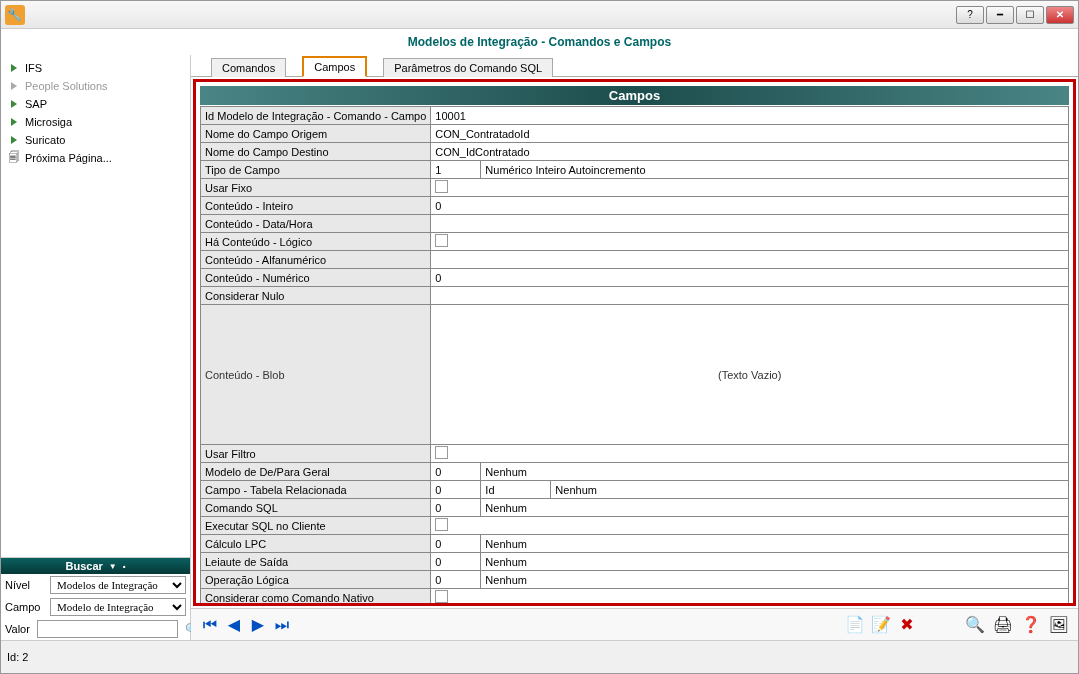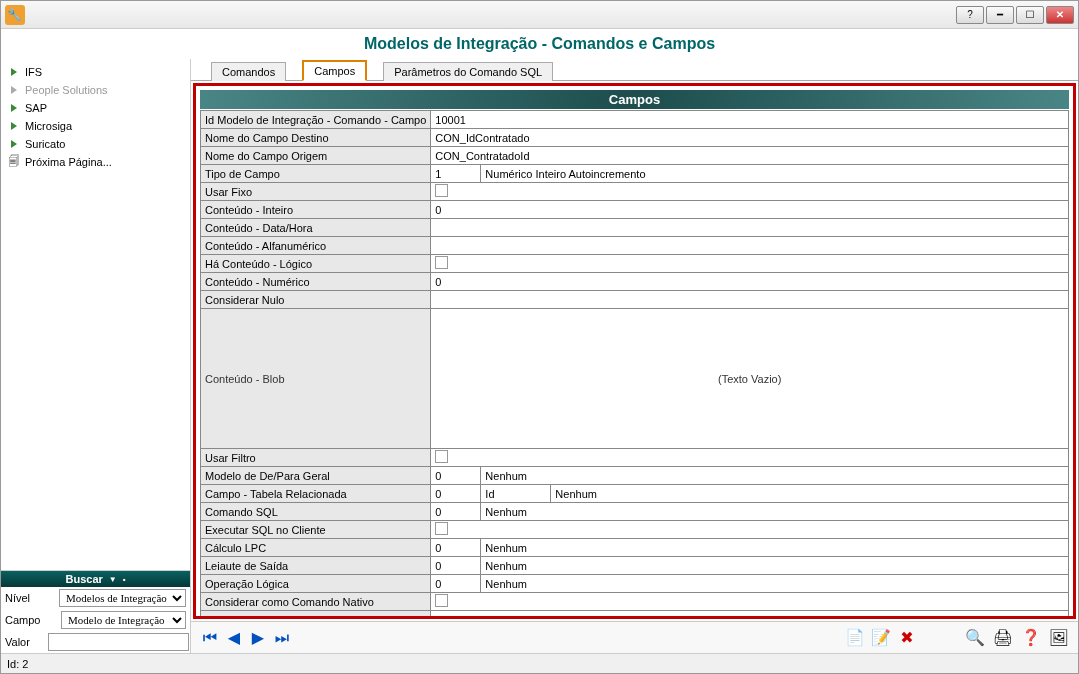--- a/index.html
+++ b/index.html
@@ -8,37 +8,37 @@
   .window { width: 1079px; height: 674px; background: #fff; border: 1px solid #999; position: relative; display: flex; flex-direction: column; }
   
   .titlebar { height: 28px; background: linear-gradient(#f8f8f8,#e8e8e8); border-bottom: 1px solid #ccc; display: flex; align-items: center; justify-content: space-between; padding: 0 4px; }
   .titlebar-left { display: flex; align-items: center; gap: 4px; }
   .app-icon { width: 20px; height: 20px; background: #f0a030; border-radius: 3px; display: flex; align-items: center; justify-content: center; }
   .app-icon::after { content: "🔧"; font-size: 12px; }
   .titlebar-right { display: flex; gap: 2px; }
   .win-btn { width: 28px; height: 18px; background: linear-gradient(#fafafa,#dcdcdc); border: 1px solid #888; border-radius: 2px; display: flex; align-items: center; justify-content: center; font-size: 10px; cursor: pointer; }
   .win-btn.close { background: linear-gradient(#e88,#c33); color: #fff; font-weight: bold; }
   
-  .header-title { text-align: center; color: #006666; font-weight: bold; font-size: 16px; padding: 6px 0; }
+  .header-title { text-align: center; color: #006666; font-weight: bold; font-size: 12px; padding: 6px 0; }
   
   .main-area { flex: 1; display: flex; min-height: 0; }
   
   .sidebar { width: 190px; border-right: 1px solid #ccc; display: flex; flex-direction: column; background: #fff; }
   .tree { flex: 1; padding: 4px 0; overflow: auto; }
   .tree-item { display: flex; align-items: center; gap: 4px; padding: 2px 6px; cursor: pointer; }
   .tree-item.selected { color: #999; }
   .tree-icon { width: 14px; height: 14px; display: inline-flex; align-items: center; justify-content: center; }
   .tree-icon.arrow::before { content: ""; width: 0; height: 0; border-left: 6px solid #3a8a3a; border-top: 4px solid transparent; border-bottom: 4px solid transparent; display: block; }
   .tree-icon.arrow.selected::before { border-left-color: #aaa; }
   .tree-icon.page::before { content: "🗐"; font-size: 11px; }
   
   .search-panel { border-top: 1px solid #ccc; margin-top: 37px; }
   .search-header { background: linear-gradient(#0a6060,#063838); color: #fff; font-weight: bold; text-align: center; padding: 2px 4px; display: flex; align-items: center; justify-content: center; gap: 6px; font-size: 11px; }
   .search-header .caret { font-size: 8px; }
-  .search-row { display: flex; align-items: center; padding: 2px 4px; gap: 18px; }
+  .search-row { display: flex; align-items: center; padding: 2px 4px; gap: 7px; }
   .search-row label { width: 38px; display: inline-block; }
   .search-select, .search-input { flex: 1; height: 18px; border: 1px solid #999; font-size: 11px; padding: 0 2px; background: #fff; font-family: Liberation Serif, serif; }
   .search-btn { width: 16px; height: 16px; display: inline-flex; align-items: center; justify-content: center; cursor: pointer; }
   
   .content { flex: 1; display: flex; flex-direction: column; min-width: 0; }
   
   .tabs { display: flex; padding: 0 4px; border-bottom: 1px solid #aaa; height: 22px; align-items: flex-end; gap: 0; }
   .tab { padding: 3px 10px; border: 1px solid #aaa; border-bottom: none; background: #f0f0f0; cursor: pointer; position: relative; top: 1px; font-size: 11px; margin-left: 16px; }
   .tab.active { background: #fff; border: 2px solid #e08000; border-bottom: 1px solid #fff; font-weight: normal; color: #000; }
   
@@ -55,21 +55,21 @@
   .form-table td.code2 { width: 70px; background: #fff; }
   .chk { width: 13px; height: 13px; border: 1px solid #999; background: #fff; display: inline-block; }
   
   .toolbar-bottom { height: 32px; border-top: 1px solid #ccc; display: flex; align-items: center; justify-content: space-between; padding: 0 8px; background: #f8f8f8; }
   .nav-btns { display: flex; gap: 2px; }
   .nav-btn { width: 22px; height: 20px; display: flex; align-items: center; justify-content: center; cursor: pointer; color: #0050c0; font-size: 16px; }
   .action-btns { display: flex; gap: 6px; align-items: center; }
   .action-group { display: flex; gap: 4px; margin-right: 40px; }
   .action-btn { width: 22px; height: 22px; display: flex; align-items: center; justify-content: center; cursor: pointer; font-size: 16px; }
   
-  .statusbar { height: 20px; border-top: 1px solid #ccc; padding: 2px 6px; font-size: 11px; background: #f0f0f0; display: flex; align-items: center; }
+  .statusbar { height: 33px; border-top: 1px solid #ccc; padding: 2px 6px; font-size: 11px; background: #f0f0f0; display: flex; align-items: center; }
 </style>
 </head>
 <body>
 
 <div class="window">
   <div class="titlebar">
     <div class="titlebar-left">
       <span class="app-icon"></span>
     </div>
     <div class="titlebar-right">
@@ -143,51 +143,51 @@
 
       <div class="form-area">
         <div class="section-header">Campos</div>
         <table class="form-table">
           <tbody>
               <tr>
                 <td class="label">Id Modelo de Integração - Comando - Campo</td>
                 <td class="val" colspan="3">10001</td>
               </tr>
           <tr>
+                <td class="label">Nome do Campo Origem</td>
+                <td class="val" colspan="3">CON_ContratadoId</td>
+              </tr>
+          <tr>
                 <td class="label">Nome do Campo Destino</td>
                 <td class="val" colspan="3">CON_IdContratado</td>
-              </tr>
-          <tr>
-                <td class="label">Nome do Campo Origem</td>
-                <td class="val" colspan="3">CON_ContratadoId</td>
               </tr>
           <tr>
                 <td class="label">Tipo de Campo</td>
                 <td class="code">1</td>
                 <td class="val" colspan="2">Numérico Inteiro Autoincremento</td>
               </tr>
           <tr>
                 <td class="label">Usar Fixo</td>
                 <td class="val" colspan="3"><span class="chk"></span></td>
               </tr>
           <tr>
                 <td class="label">Conteúdo - Inteiro</td>
                 <td class="val" colspan="3">0</td>
               </tr>
           <tr>
                 <td class="label">Conteúdo - Data/Hora</td>
                 <td class="val" colspan="3"></td>
               </tr>
           <tr>
+                <td class="label">Há Conteúdo - Lógico</td>
+                <td class="val" colspan="3"><span class="chk"></span></td>
+              </tr>
+          <tr>
                 <td class="label">Conteúdo - Alfanumérico</td>
                 <td class="val" colspan="3"></td>
-              </tr>
-          <tr>
-                <td class="label">Há Conteúdo - Lógico</td>
-                <td class="val" colspan="3"><span class="chk"></span></td>
               </tr>
           <tr>
                 <td class="label">Conteúdo - Numérico</td>
                 <td class="val" colspan="3">0</td>
               </tr>
           <tr>
                 <td class="label">Considerar Nulo</td>
                 <td class="val" colspan="3"></td>
               </tr>
           <tr>

